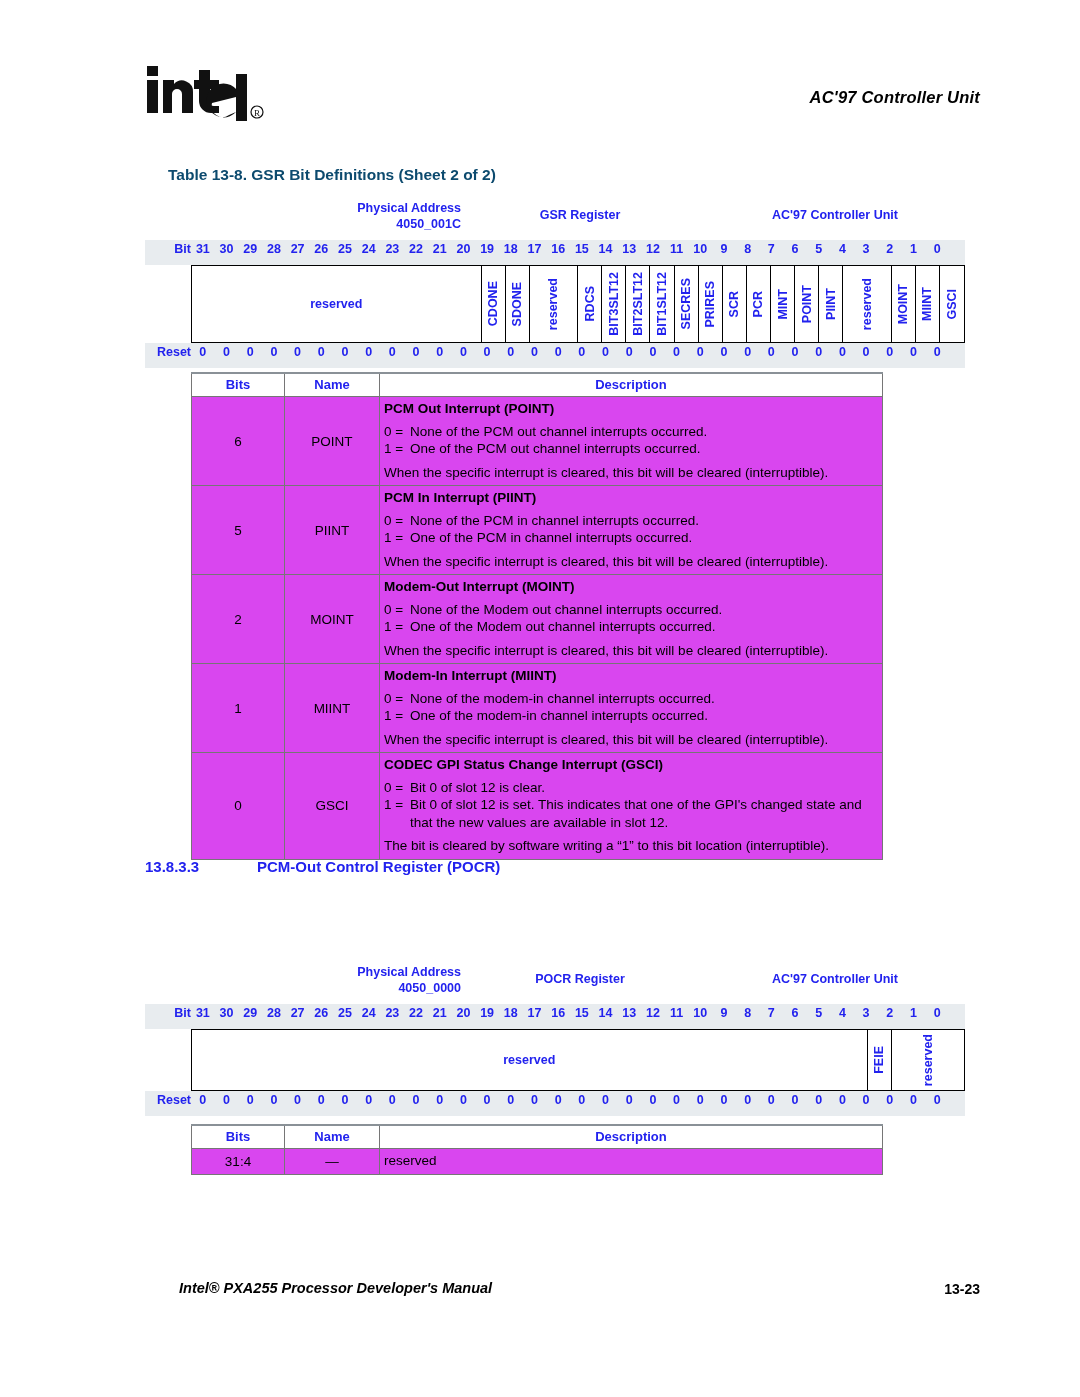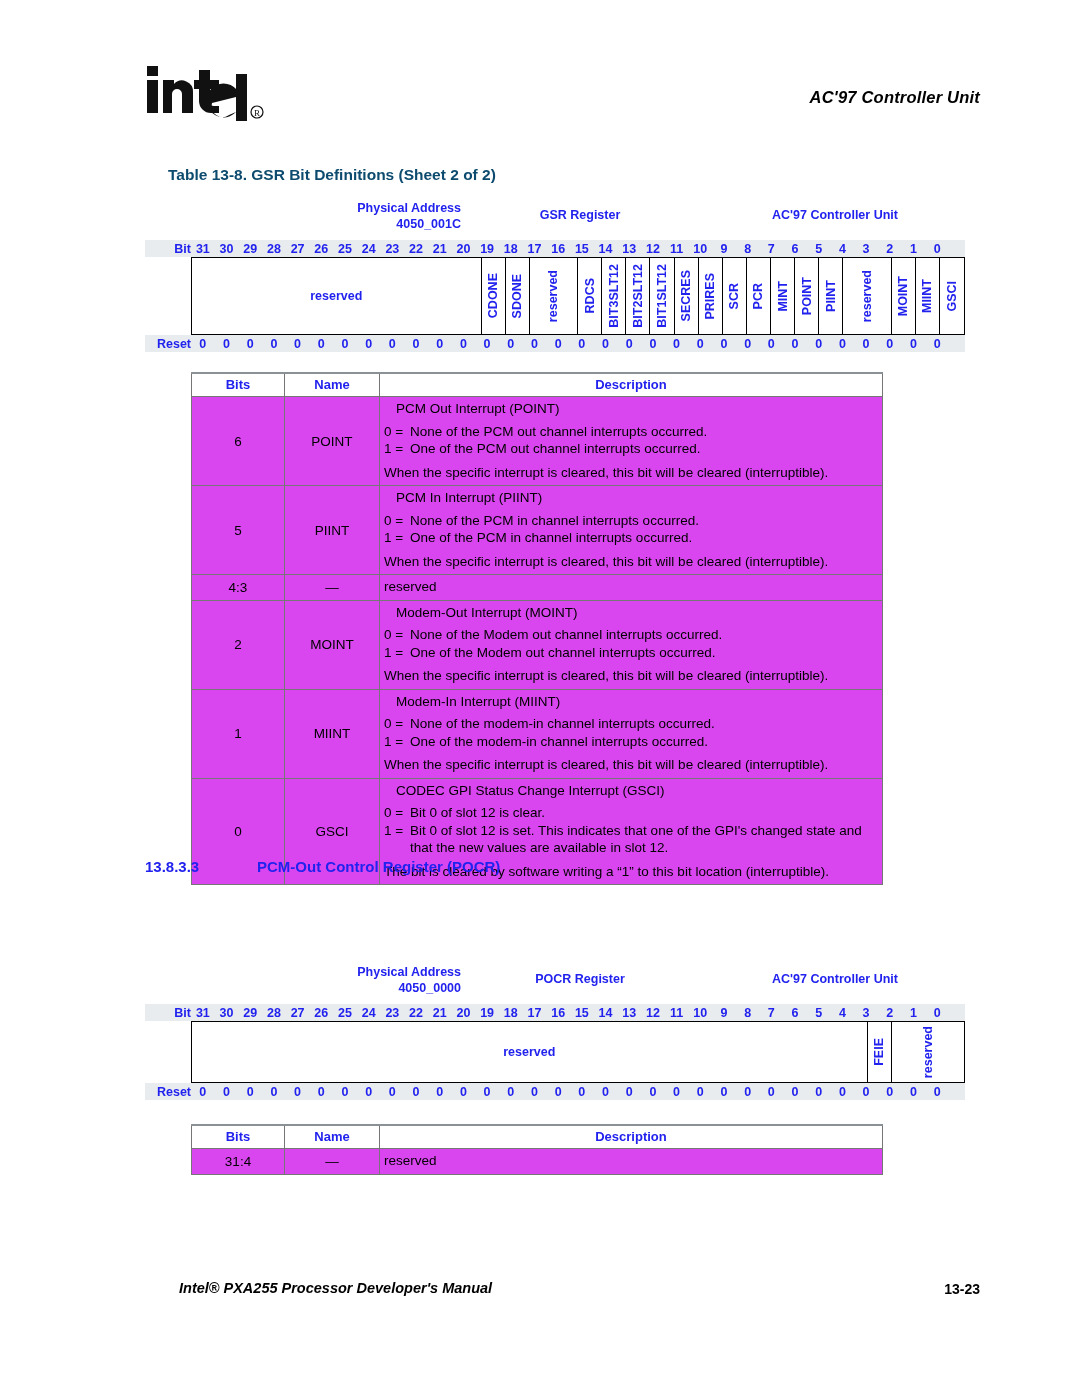--- a/index.html
+++ b/index.html
@@ -109,21 +109,21 @@
   .reg-toprow .unit {
     position: absolute;
     left: 560px;
     top: 8px;
     width: 260px;
     text-align: center;
   }
 
   .bitrow, .resetrow {
     position: relative;
-    height: 17px;
+    height: 25px;
     background: #e8ecef;
     padding-left: 45px;
   }
   .bitrow .rlabel, .resetrow .rlabel {
     position: absolute;
     left: 0;
     top: 0;
     width: 46px;
     height: 19px;
     line-height: 19px;
@@ -210,21 +210,21 @@
     vertical-align: middle;
     font-size: 13.5px;
     color: #000000;
     font-family: "Liberation Sans", sans-serif;
   }
   .bittable td.c-desc {
     padding: 3px 2px 4px 4px;
     font-size: 13.5px;
     line-height: 17.5px;
   }
-  .desc-title { margin: 0 0 5px 12px; }
+  .desc-title { margin: 0 0 5px 0; font-weight: bold; }
   .desc-enum  { margin: 0; }
   .desc-enum .e {
     display: flex;
     align-items: flex-start;
   }
   .desc-enum .e .k {
     flex: 0 0 auto;
     width: 26px;
   }
   .desc-enum .e .v { flex: 1 1 auto; }
@@ -479,27 +479,20 @@
               </div>
               <div class="e">
                 <span class="k">1 =</span>
                 <span class="v">One of the PCM in channel interrupts occurred.</span>
               </div>
             </div>
             <p class="desc-note">When the specific interrupt is cleared, this bit will be cleared (interruptible).</p>
           </td>
         </tr>
         <tr>
-          <td class="c-bits">4:3</td>
-          <td class="c-name">—</td>
-          <td class="c-desc">
-            <p class="desc-plain">reserved</p>
-          </td>
-        </tr>
-        <tr>
           <td class="c-bits">2</td>
           <td class="c-name">MOINT</td>
           <td class="c-desc">
             <p class="desc-title">Modem-Out Interrupt (MOINT)</p>
             <div class="desc-enum">
               <div class="e">
                 <span class="k">0 =</span>
                 <span class="v">None of the Modem out channel interrupts occurred.</span>
               </div>
               <div class="e">

